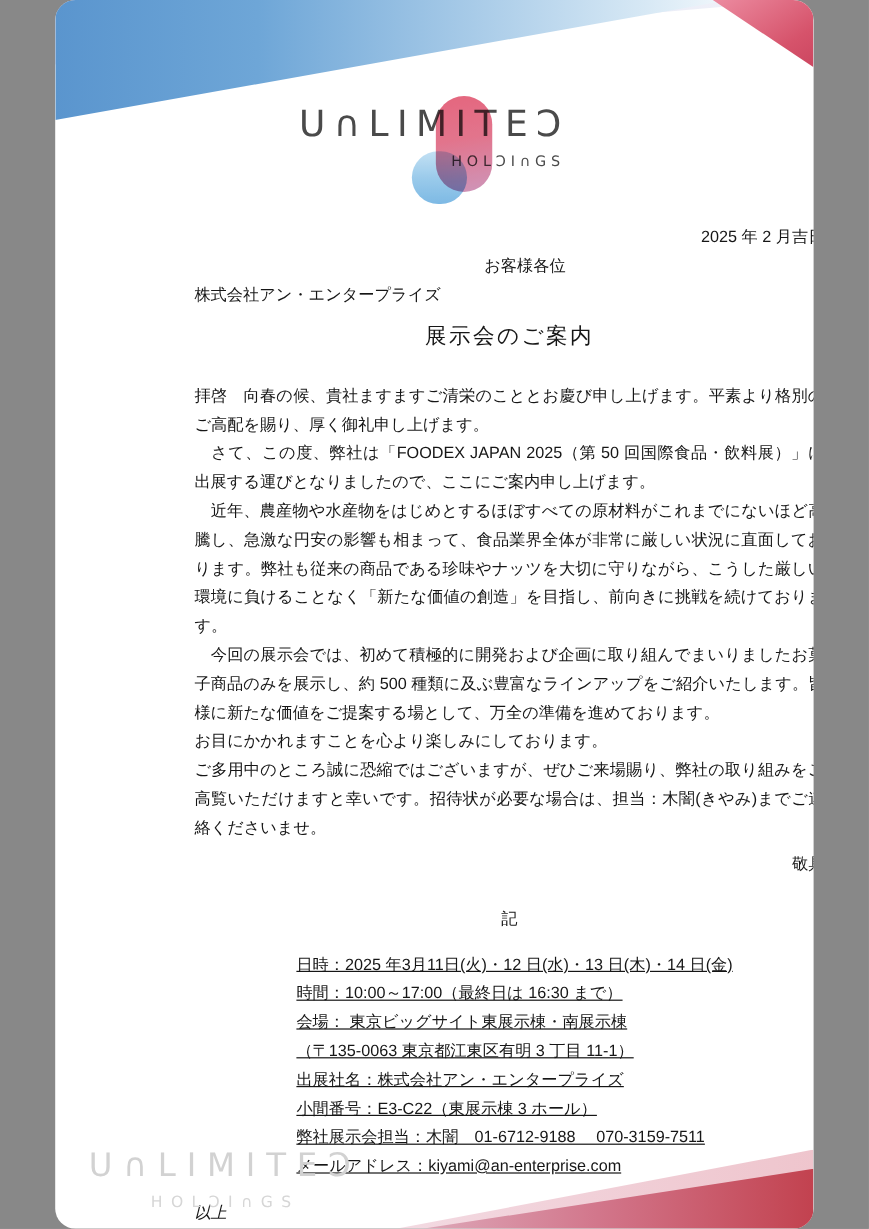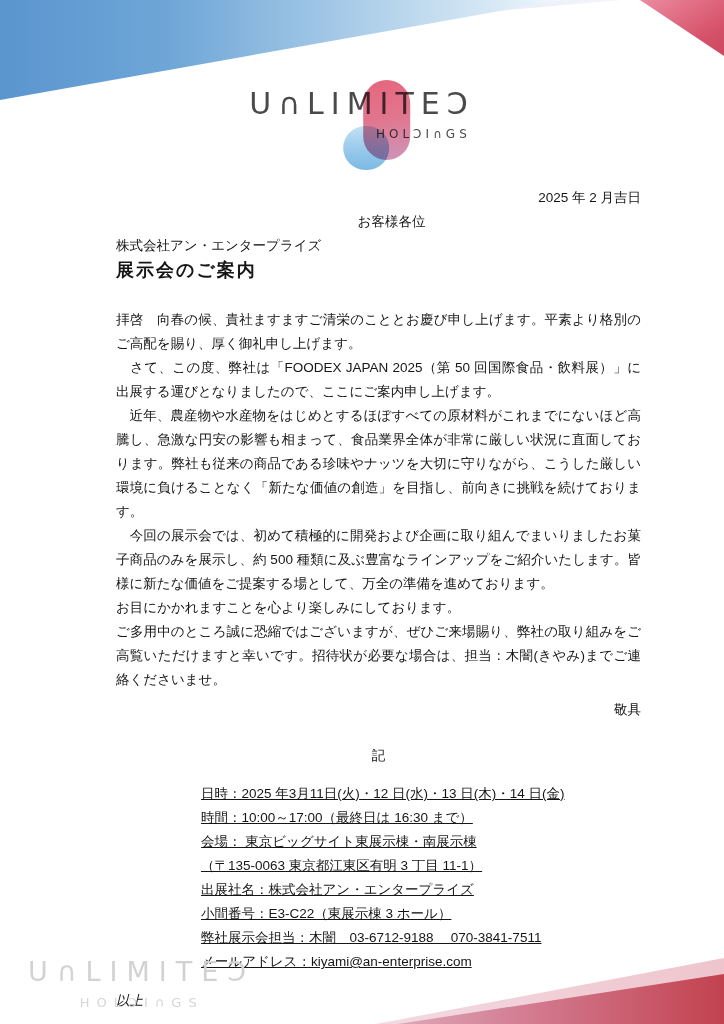--- a/index.html
+++ b/index.html
@@ -1,20 +1,21 @@
 <!DOCTYPE html>
 <html><head>
 <meta charset="utf-8">
 <style>
   html,body{margin:0;padding:0;background:#888;}
   .page{
-    position:relative;width:724px;height:1024px;margin:0 auto;
+    position:relative;width:632px;height:1024px;margin:0 auto;
     background:#ffffff;overflow:hidden;
     font-family:"Liberation Sans","DejaVu Sans",sans-serif;
     color:#161616;
+    border-radius:17px;
   }
   
   .deco{position:absolute;pointer-events:none;}
   .top-sliver{
     top:0;left:0;width:622px;height:54px;
     background:linear-gradient(to right, rgba(148,162,212,.60), rgba(186,192,228,.38) 70%, rgba(205,210,235,.20));
     clip-path:polygon(0 0,100% 0,0 100%);
   }
   .top-main{
     top:0;left:0;width:562px;height:100px;
@@ -58,21 +59,21 @@
   .pill-blue{
     left:94px;top:40px;width:46px;height:44px;border-radius:23px;
     background:linear-gradient(180deg,#bddef3 0%,#8cc3e8 55%,#6fb2e2 100%);
     opacity:.9;
   }
   
   .content{position:absolute;left:116px;top:186px;width:525px;font-size:13.5px;line-height:24px;}
   .line-date{text-align:right;}
   .line-recipient{text-align:center;margin-left:26px;}
   .line-sender{text-align:left;}
-  .doc-title{text-align:left;font-size:18px;font-weight:700;letter-spacing:2px;}
+  .doc-title{text-align:center;font-size:18px;font-weight:400;letter-spacing:2px;margin-top:10px;}
   .paragraphs{margin-top:26px;text-align:justify;}
   .paragraphs p{margin:0;}
   .closing{text-align:right;margin-top:6px;}
   .record-heading{text-align:center;margin-top:22px;}
   .details{margin-top:14px;padding-left:85px;}
   .details div{white-space:nowrap;text-decoration:underline;}
   .end-mark{text-align:left;margin-top:15px;font-style:italic;}
   
   .footer-logo{position:absolute;left:28px;bottom:14px;}
   .footer-main{
@@ -120,21 +121,21 @@
     <div class="closing">敬具</div>
     <div class="record-heading">記</div>
 
     <div class="details">
       <div>日時：2025 年3月11日(火)・12 日(水)・13 日(木)・14 日(金)</div>
       <div>時間：10:00～17:00（最終日は 16:30 まで）</div>
       <div>会場： 東京ビッグサイト東展示棟・南展示棟</div>
       <div>（〒135-0063 東京都江東区有明 3 丁目 11-1）</div>
       <div>出展社名：株式会社アン・エンタープライズ</div>
       <div>小間番号：E3-C22（東展示棟 3 ホール）</div>
-      <div>弊社展示会担当：木闇　03-6712-9188　 070-3841-7511</div>
+      <div>弊社展示会担当：木闇　01-6712-9188　 070-3159-7511</div>
       <div>メールアドレス：kiyami@an-enterprise.com</div>
     </div>
 
     <div class="end-mark">以上</div>
   </div>
 
   <div class="footer-logo">
     <div class="footer-main">U∩LIMITEƆ</div>
     <div class="footer-sub">HOLƆI∩GS</div>
   </div>

